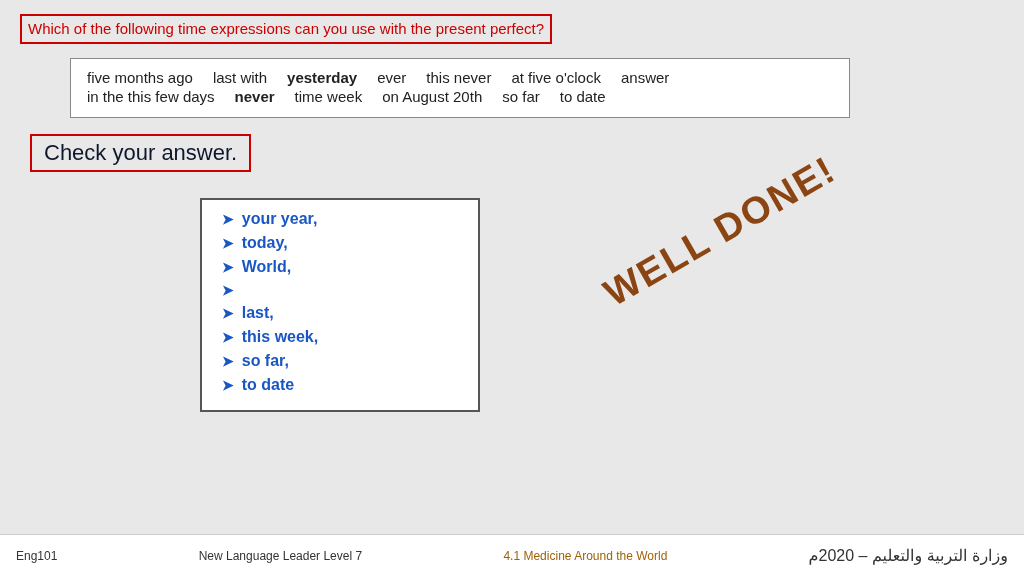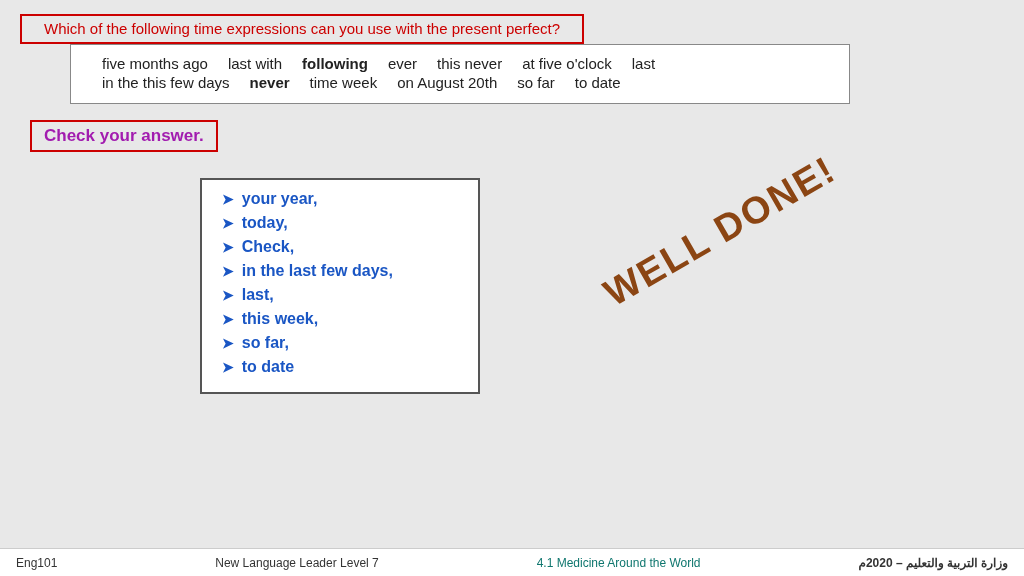--- a/index.html
+++ b/index.html
@@ -12,33 +12,34 @@
       overflow: hidden;
     }
 
     .main-content {
       padding: 14px 20px 0 20px;
     }
 
     .question-box {
       border: 2px solid #cc0000;
       display: inline-block;
-      padding: 4px 22px;
+      padding: 4px 6px;
+      margin-bottom: 14px;
     }
 
     .question-text {
       color: #cc0000;
       font-size: 15px;
       font-weight: 500;
     }
 
     .words-box {
       border: 1px solid #888;
       background: #fff;
-      padding: 10px 31px;
+      padding: 10px 16px;
       margin: 0 10px 16px 50px;
       display: inline-block;
       min-width: 780px;
     }
 
     .words-row {
       display: flex;
       gap: 20px;
       align-items: baseline;
       margin-bottom: 2px;
@@ -56,23 +57,23 @@
 
     .check-answer-box {
       border: 2px solid #cc0000;
       display: inline-block;
       padding: 4px 12px;
       margin-left: 10px;
       margin-bottom: 16px;
     }
 
     .check-answer-text {
-      color: #a21caf;
-      font-size: 17px;
-      font-weight: 700;
+      color: #0f172a;
+      font-size: 22px;
+      font-weight: 400;
     }
 
     .answer-section {
       display: flex;
       align-items: flex-start;
       margin-left: 10px;
     }
 
     .answer-list-box {
       border: 2px solid #555;
@@ -113,57 +114,56 @@
       position: absolute;
       bottom: 0;
       left: 0;
       right: 0;
       background: #fff;
       border-top: 1px solid #ccc;
       display: flex;
       justify-content: space-between;
       align-items: center;
       padding: 6px 16px;
-      height: 28px;
+      height: 42px;
     }
 
     .footer-left {
       font-size: 12px;
       color: #333;
     }
 
     .footer-center {
       font-size: 12px;
-      color: #0f766e;
+      color: #a16207;
     }
 
     .footer-right {
-      font-size: 12px;
+      font-size: 16px;
       color: #333;
       direction: rtl;
-      font-weight: bold;
     }
   </style>
 </head>
 <body>
 
 <div class="main-content">
   <div class="question-box">
     <span class="question-text">Which of the following time expressions can you use with the present perfect?</span>
   </div>
 
   <div class="words-box">
     <div class="words-row">
       <span class="word-item">five months ago</span>
       <span class="word-item">last with</span>
-      <span class="word-item bold">following</span>
+      <span class="word-item bold">yesterday</span>
       <span class="word-item">ever</span>
       <span class="word-item">this never</span>
       <span class="word-item">at five o'clock</span>
-      <span class="word-item">last</span>
+      <span class="word-item">answer</span>
     </div>
     <div class="words-row">
       <span class="word-item">in the this few days</span>
       <span class="word-item bold">never</span>
       <span class="word-item">time week</span>
       <span class="word-item">on August 20th</span>
       <span class="word-item">so far</span>
       <span class="word-item">to date</span>
     </div>
   </div>
@@ -179,25 +179,24 @@
       <div class="answer-item">
         <span class="arrow">➤</span>
         <span>your year,</span>
       </div>
       <div class="answer-item">
         <span class="arrow">➤</span>
         <span> today,</span>
       </div>
       <div class="answer-item">
         <span class="arrow">➤</span>
-        <span>Check,</span>
-      </div>
-      <div class="answer-item">
-        <span class="arrow">➤</span>
-        <span>in the last few days,</span>
+        <span>World,</span>
+      </div>
+      <div class="answer-item">
+        <span class="arrow">➤</span>
       </div>
       <div class="answer-item">
         <span class="arrow">➤</span>
         <span> last,</span>
       </div>
       <div class="answer-item">
         <span class="arrow">➤</span>
         <span>this week,</span>
       </div>
       <div class="answer-item">

